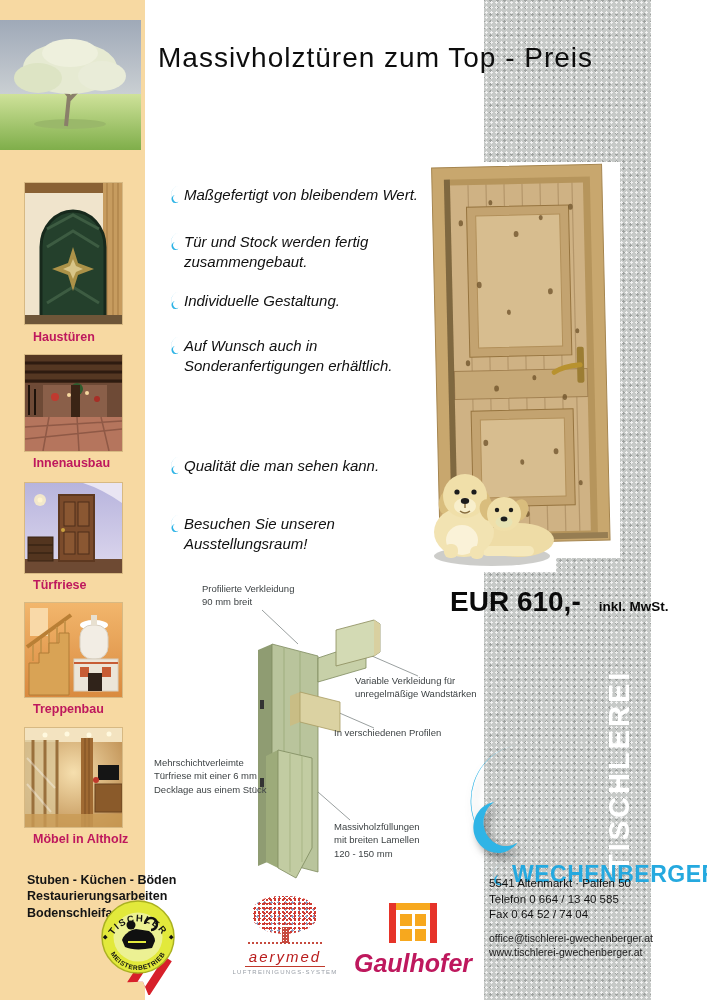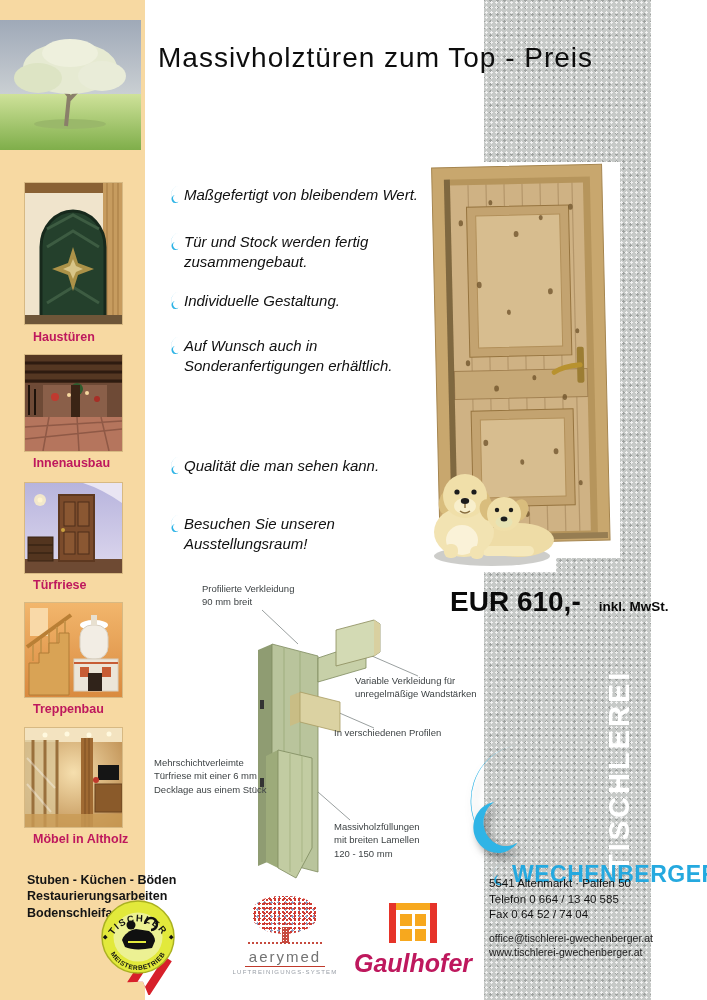--- a/index.html
+++ b/index.html
@@ -52,22 +52,22 @@
   .aermed{position:absolute;left:224px;top:896px;width:122px;text-align:center;z-index:4;}
   .aermed-tree{position:relative;width:74px;height:52px;margin:0 auto;}
   .aermed-canopy{position:absolute;left:4px;right:4px;top:0;bottom:14px;border-radius:48% 52% 58% 55%;
      background-image:radial-gradient(#cf3a31 1px,transparent 1.4px),
                       radial-gradient(#8e9cc0 1px,transparent 1.3px),
                       radial-gradient(#cf3a31 .8px,transparent 1.1px);
      background-size:5px 5px,7px 7px,4px 4px;background-position:0 0,2px 3px,1px 2px;}
   .aermed-trunk{position:absolute;left:50%;bottom:5px;width:7px;height:16px;margin-left:-3px;background:#c64a3e;
      background-image:radial-gradient(#fff .5px,transparent .8px);background-size:3px 3px;}
   .aermed-ground{position:absolute;left:0;right:0;bottom:4px;border-bottom:2px dotted #c64a3e;}
-  .aermed-name{display:inline-block;font-size:15px;letter-spacing:2px;color:#737373;
-     border-bottom:1.5px solid #c0392b;padding:0 4px 1px;}
+  .aermed-name{display:inline-block;font-size:15px;letter-spacing:2px;color:#b91c1c;
+     border-bottom:1.5px solid #c0392b;padding:0 4px 1px;font-style:italic;}
   .aermed-sub{font-size:6px;letter-spacing:1.2px;color:#979da5;margin-top:2px;}
   .gaulhofer{position:absolute;left:338px;top:903px;width:150px;text-align:center;z-index:4;}
   .gh-icon{position:relative;width:48px;height:42px;margin:0 auto;}
   .gh-left{position:absolute;left:0;top:0;width:7px;height:40px;background:#e63329;}
   .gh-right{position:absolute;right:0;top:0;width:7px;height:40px;background:#e63329;}
   .gh-top{position:absolute;left:7px;right:7px;top:0;height:7px;background:#f7a81e;}
   .gh-window{position:absolute;left:11px;top:11px;width:26px;height:27px;
      background:linear-gradient(#fff,#fff) no-repeat center/3px 100%,
                 linear-gradient(#fff,#fff) no-repeat center/100% 3px,#f7a81e;}
   .gh-name{font-size:25px;font-weight:800;font-style:italic;color:#be185d;margin-top:4px;}

